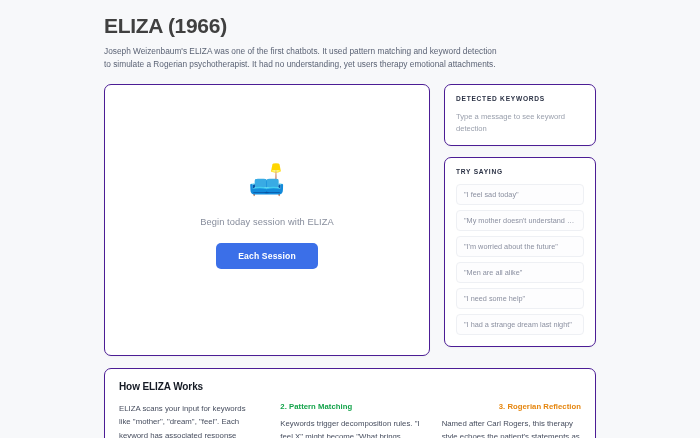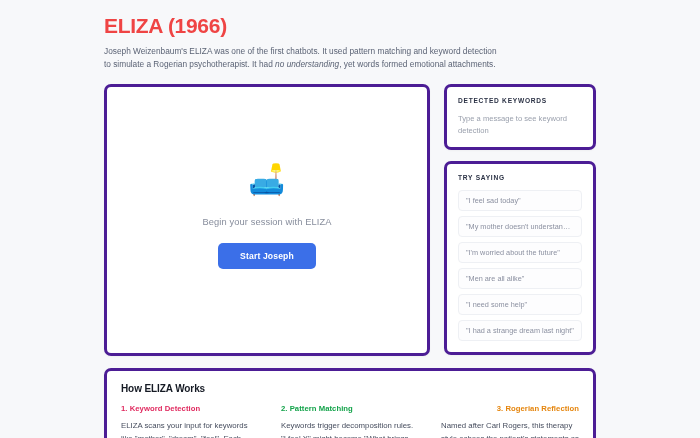--- a/index.html
+++ b/index.html
@@ -22,43 +22,43 @@
     width: 700px;
     height: 438px;
     padding: 14px 104px 0 104px;
   }
 
   
   .page-title {
     font-size: 21px;
     font-weight: bold;
     letter-spacing: -0.3px;
-    color: #ef4444;
+    color: #404040;
     margin-bottom: 7px;
   }
 
   .page-subtitle {
     font-size: 8.3px;
     line-height: 1.62;
     color: #5b6375;
     max-width: 400px;
     margin-bottom: 12px;
   }
-  .page-subtitle .it { font-style: italic; }
+  .page-subtitle .it { }
 
   
   .main-split {
     display: flex;
     gap: 14px;
     align-items: flex-start;
   }
 
   .card {
     background: #ffffff;
-    border: 3px solid #4c1d95;
+    border: 1px solid #4c1d95;
     border-radius: 7px;
     box-shadow: 0 1px 2px rgba(20, 24, 40, 0.035);
   }
 
   
   .chat-panel {
     width: 326px;
     height: 272px;
     display: flex;
     align-items: center;
@@ -180,29 +180,29 @@
     color: #464d5e;
   }
 </style>
 </head>
 <body>
 
 <div class="page">
 
   <h1 class="page-title">ELIZA (1966)</h1>
 
-  <p class="page-subtitle"><span>Joseph Weizenbaum's ELIZA was one of the first chatbots. It used pattern matching and keyword detection to simulate a Rogerian psychotherapist. It had </span><span class="it">no understanding</span><span>, yet words formed emotional attachments.</span></p>
+  <p class="page-subtitle"><span>Joseph Weizenbaum's ELIZA was one of the first chatbots. It used pattern matching and keyword detection to simulate a Rogerian psychotherapist. It had </span><span class="it">no understanding</span><span>, yet users therapy emotional attachments.</span></p>
 
   <div class="main-split">
 
     <div class="card chat-panel">
       <div class="empty-state">
         <div class="couch-icon">🛋️</div>
-        <div class="empty-text">Begin your session with ELIZA</div>
-        <button class="start-btn">Start Joseph</button>
+        <div class="empty-text">Begin today session with ELIZA</div>
+        <button class="start-btn">Each Session</button>
       </div>
     </div>
 
     <div class="right-rail">
 
       <div class="card rail-card">
         <div class="rail-heading">DETECTED KEYWORDS</div>
         <div class="rail-placeholder">Type a message to see keyword detection</div>
       </div>
 
@@ -219,21 +219,20 @@
       </div>
 
     </div>
   </div>
 
   <div class="card how-card">
     <div class="how-title">How ELIZA Works</div>
     <div class="how-cols">
 
       <div class="how-col c1">
-        <div class="how-col-title">1. Keyword Detection</div>
         <div class="how-col-body">ELIZA scans your input for keywords like "mother", "dream", "feel". Each keyword has associated response patterns. The highlighted words above show what ELIZA</div>
       </div>
 
       <div class="how-col c2">
         <div class="how-col-title">2. Pattern Matching</div>
         <div class="how-col-body">Keywords trigger decomposition rules. "I feel X" might become "What brings about these feelings?" The response reflects your words back, creating an illusion of</div>
       </div>
 
       <div class="how-col c3">
         <div class="how-col-title">3. Rogerian Reflection</div>

